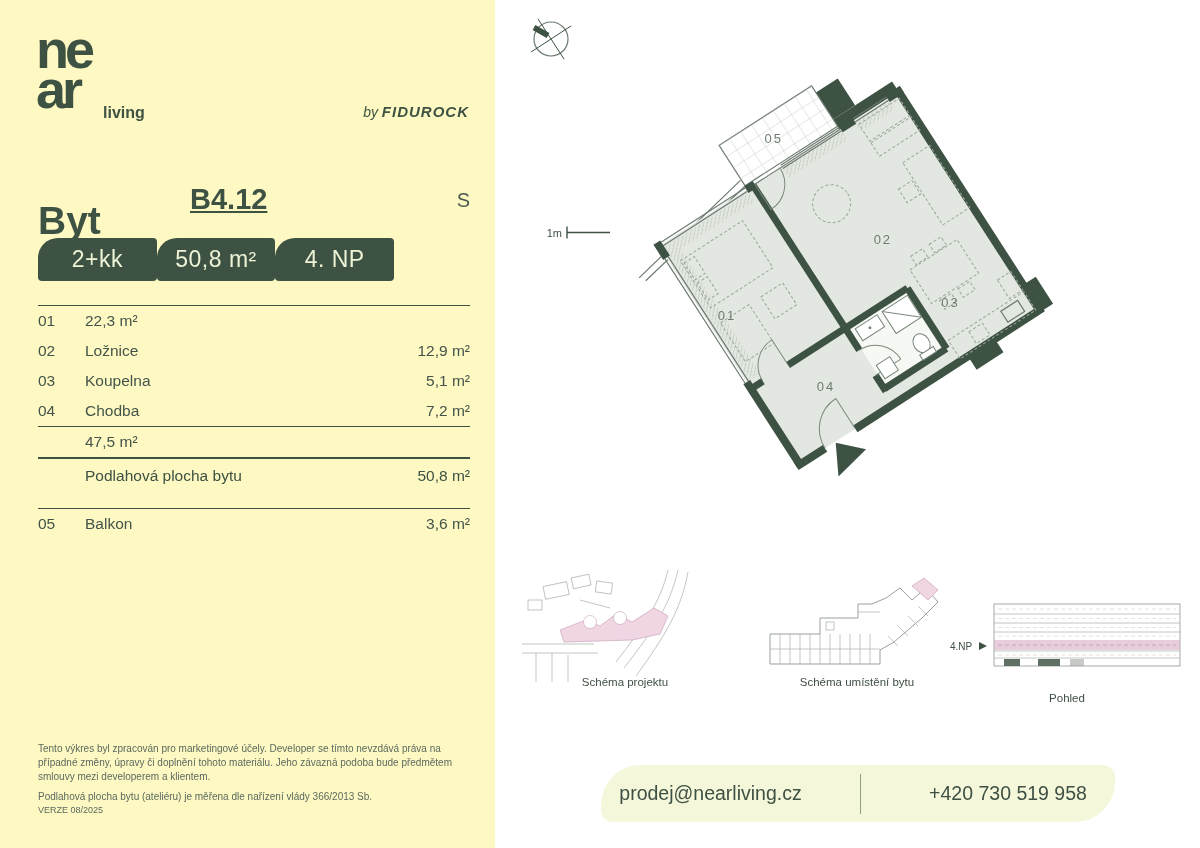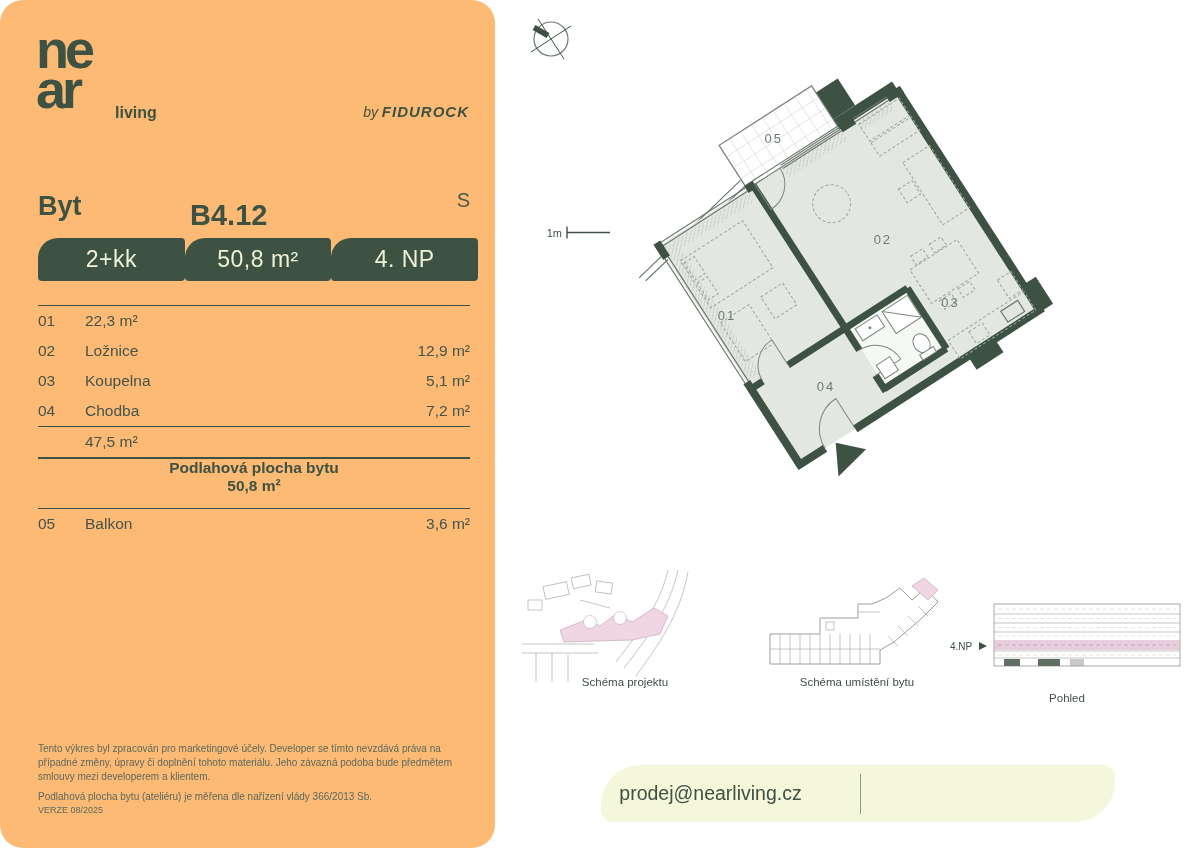--- a/index.html
+++ b/index.html
@@ -5,46 +5,46 @@
   html,body{margin:0;padding:0;}
   body{
     width:1200px;height:848px;position:relative;overflow:hidden;
     background:#ffffff;
     font-family:"Liberation Sans","DejaVu Sans",sans-serif;
     -webkit-font-smoothing:antialiased;
   }
   
   .panel{
     position:absolute;left:0;top:0;width:495px;height:848px;
-    background:#fdba74;color:#3d5243;border-radius:23px;
+    background:#fef9c3;color:#3d5243;
   }
   .logo{position:absolute;left:36px;top:30px;line-height:.74;
     font-weight:900;font-size:54px;letter-spacing:-4px;color:#3d5243;}
   .logo .row{display:block;}
-  .logo-living{position:absolute;left:103px;top:104px;font-size:16px;font-weight:600;letter-spacing:0;margin-left:12px;}
+  .logo-living{position:absolute;left:103px;top:104px;font-size:16px;font-weight:600;letter-spacing:0;}
   .byline{position:absolute;right:26px;top:103px;font-size:14px;color:#3d5243;font-style:italic;}
   .byline b{font-weight:800;letter-spacing:1px;font-size:15px;}
   .hdr{position:absolute;left:38px;top:183px;width:432px;height:32px;}
-  .hdr .t1{position:absolute;left:0;top:8px;font-size:27px;font-weight:600;}
-  .hdr .t2{position:absolute;left:152px;top:16px;font-size:29px;font-weight:600;}
+  .hdr .t1{position:absolute;left:0;top:16px;font-size:39px;font-weight:600;}
+  .hdr .t2{position:absolute;left:152px;top:0;font-size:29px;font-weight:600;text-decoration:underline;}
   .hdr .t3{position:absolute;right:0;top:6px;font-size:20px;font-weight:400;color:#4a594e;}
-  .badges{position:absolute;left:38px;top:238px;width:440px;display:flex;text-decoration:underline;}
+  .badges{position:absolute;left:38px;top:238px;width:356px;display:flex;text-decoration:underline;}
   .badge{
     height:43px;background:#3d5243;color:#eef3d6;border-radius:20px 4px 4px 4px;
     display:flex;align-items:center;justify-content:center;
     font-size:23px;font-weight:500;letter-spacing:.5px;flex:1;
   }
   .rtable{position:absolute;left:38px;top:305px;width:432px;font-size:15.5px;color:#44544a;}
   .trow{display:flex;align-items:center;height:30px;}
   .trow .c-num{width:47px;}
   .trow .c-name{flex:1;}
   .trow .c-area{}
   .bt1{border-top:1px solid #3d5243;}
   .bt2{border-top:2.5px solid #3d5243;}
-  .trow.total{font-weight:700;color:#3d5243;height:34px;flex-direction:column;}
+  .trow.total{font-weight:400;color:#3d5243;height:34px;}
   .trow.balkon{margin-top:15px;}
   .legal{position:absolute;left:38px;top:742px;width:438px;font-size:10px;line-height:1.38;color:#5b695e;}
   .legal p{margin:0 0 7px 0;}
   .version{position:absolute;left:38px;top:805px;font-size:9px;color:#5b695e;}
   
   .plan-svg{position:absolute;left:500px;top:0;width:700px;height:560px;}
   .schem{position:absolute;}
   .caption{position:absolute;top:676px;font-size:11.5px;color:#405045;text-align:center;}
   .cap-project{left:540px;width:170px;}
   .cap-location{left:772px;width:170px;}
@@ -347,13 +347,14 @@
   </g>
 </svg>
 
 <div class="caption cap-project">Schéma projektu</div>
 <div class="caption cap-location">Schéma umístění bytu</div>
 <div class="caption cap-elev">Pohled</div>
 
 <div class="contact">
   <div class="half-l">prodej@nearliving.cz</div>
   <div class="div"></div>
+  <div class="half-r">+420 730 519 958</div>
 </div>
 
 </body></html>

